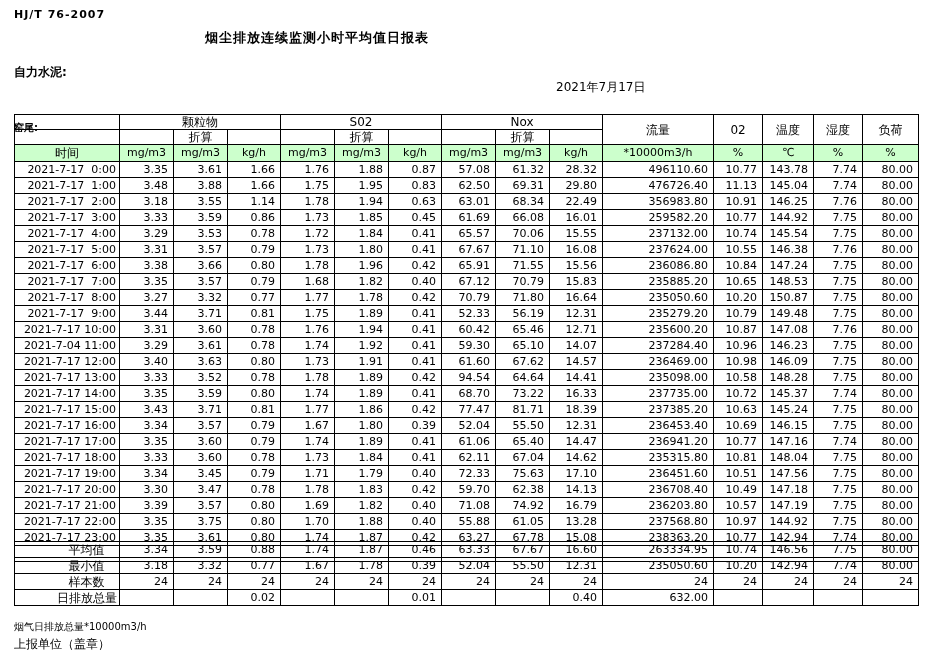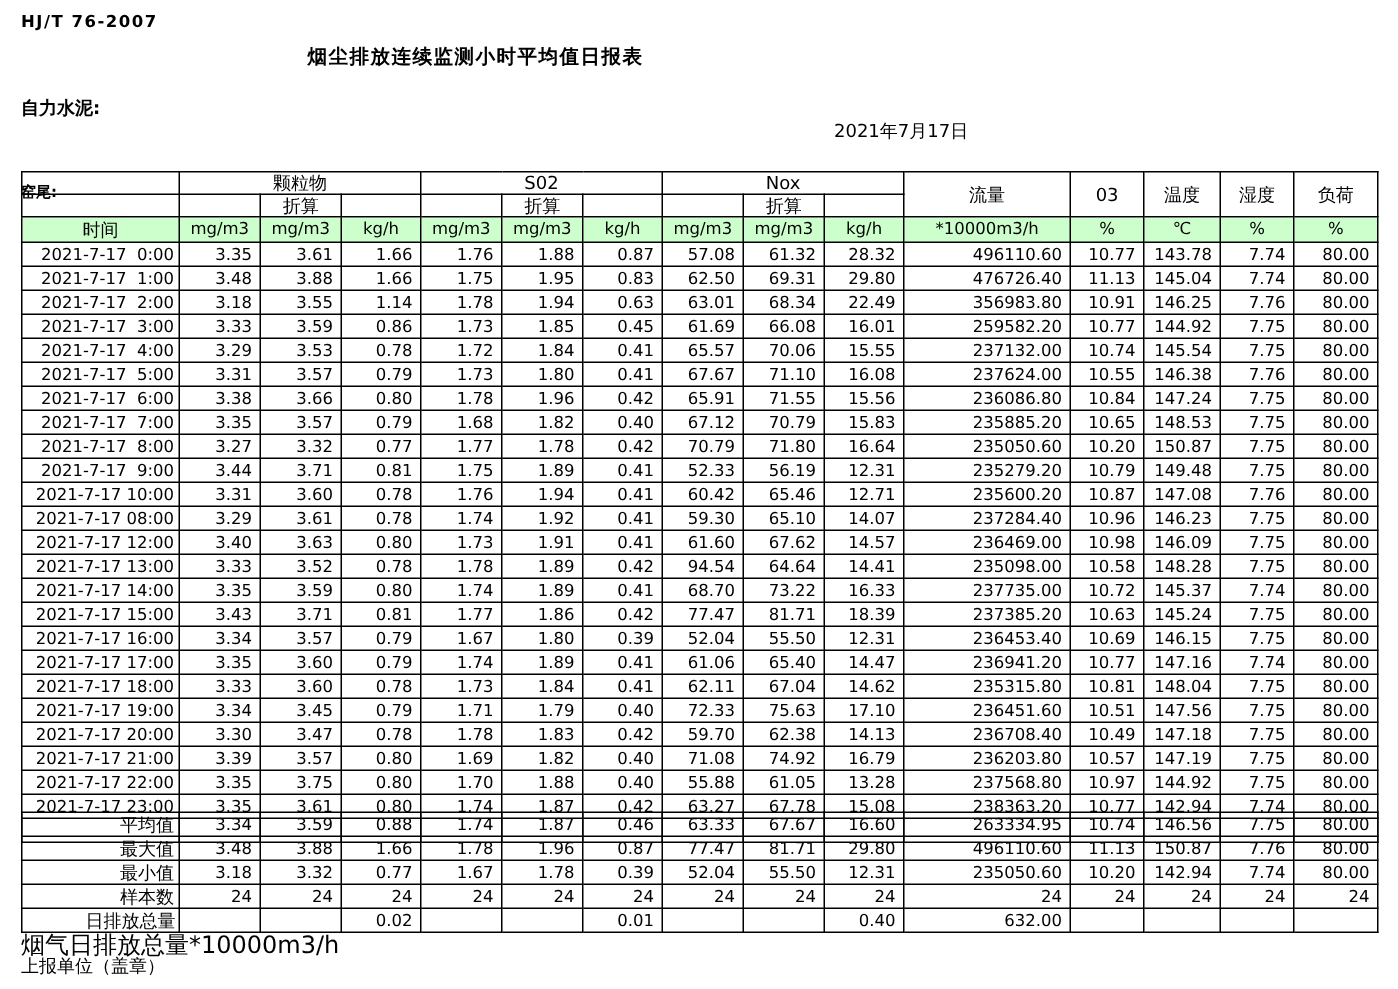--- a/index.html
+++ b/index.html
@@ -50,27 +50,27 @@
     line-height: 14px;
     font-weight: normal;
   }
   thead tr.grp-row th { height: 14px; font-size: 12px; text-align: center; padding: 0; }
   thead tr.unit-row th { height: 16px; text-align: center; padding: 0; font-size: 11px; margin-left: 32px; }
   thead tr.unit-row th.time-head { font-size: 12px; }
 
   td.num-cell { text-align: right; }
   td.time-cell { text-align: right; padding-right: 3px; }
   td.empty-cell { }
-  .summary-table td.label-cell { text-align: right; padding-right: 3px; font-size: 12px; padding-left: 42px; }
+  .summary-table td.label-cell { text-align: center; padding-right: 3px; font-size: 12px; padding-left: 42px; }
 
   .green { background: #ccffcc; }
 
   .footer-note1 {
     position: absolute; left: 14px; top: 620px;
-    font-size: 16px;
+    font-size: 10px;
   }
   .footer-note2 {
     position: absolute; left: 14px; top: 636px;
     font-size: 12px;
   }
   .footer-unit {
     position: absolute; left: 200px; top: 672px;
     font-size: 12px;
   }
 </style>
@@ -103,21 +103,21 @@
         <col style="width:49px">
         <col style="width:56px">
     </colgroup>
     <thead>
       <tr class="grp-row">
         <th></th>
         <th colspan="3">颗粒物</th>
         <th colspan="3">S02</th>
         <th colspan="3">Nox</th>
         <th rowspan="2">流量</th>
-        <th rowspan="2">03</th>
+        <th rowspan="2">02</th>
         <th rowspan="2">温度</th>
         <th rowspan="2">湿度</th>
         <th rowspan="2">负荷</th>
       </tr>
       <tr class="grp-row">
         <th></th>
         <th></th>
         <th>折算</th>
         <th></th>
         <th></th>
@@ -327,21 +327,21 @@
           <td class="num-cell">60.42</td>
           <td class="num-cell">65.46</td>
           <td class="num-cell">12.71</td>
           <td class="num-cell">235600.20</td>
           <td class="num-cell">10.87</td>
           <td class="num-cell">147.08</td>
           <td class="num-cell">7.76</td>
           <td class="num-cell">80.00</td>
         </tr>
         <tr>
-          <td class="time-cell">2021-7-17 08:00</td>
+          <td class="time-cell">2021-7-04 11:00</td>
           <td class="num-cell">3.29</td>
           <td class="num-cell">3.61</td>
           <td class="num-cell">0.78</td>
           <td class="num-cell">1.74</td>
           <td class="num-cell">1.92</td>
           <td class="num-cell">0.41</td>
           <td class="num-cell">59.30</td>
           <td class="num-cell">65.10</td>
           <td class="num-cell">14.07</td>
           <td class="num-cell">237284.40</td>
@@ -604,37 +604,20 @@
           <td class="num-cell">63.33</td>
           <td class="num-cell">67.67</td>
           <td class="num-cell">16.60</td>
           <td class="num-cell">263334.95</td>
           <td class="num-cell">10.74</td>
           <td class="num-cell">146.56</td>
           <td class="num-cell">7.75</td>
           <td class="num-cell">80.00</td>
         </tr>
         <tr>
-          <td class="label-cell">最大值</td>
-          <td class="num-cell">3.48</td>
-          <td class="num-cell">3.88</td>
-          <td class="num-cell">1.66</td>
-          <td class="num-cell">1.78</td>
-          <td class="num-cell">1.96</td>
-          <td class="num-cell">0.87</td>
-          <td class="num-cell">77.47</td>
-          <td class="num-cell">81.71</td>
-          <td class="num-cell">29.80</td>
-          <td class="num-cell">496110.60</td>
-          <td class="num-cell">11.13</td>
-          <td class="num-cell">150.87</td>
-          <td class="num-cell">7.76</td>
-          <td class="num-cell">80.00</td>
-        </tr>
-        <tr>
           <td class="label-cell">最小值</td>
           <td class="num-cell">3.18</td>
           <td class="num-cell">3.32</td>
           <td class="num-cell">0.77</td>
           <td class="num-cell">1.67</td>
           <td class="num-cell">1.78</td>
           <td class="num-cell">0.39</td>
           <td class="num-cell">52.04</td>
           <td class="num-cell">55.50</td>
           <td class="num-cell">12.31</td>

